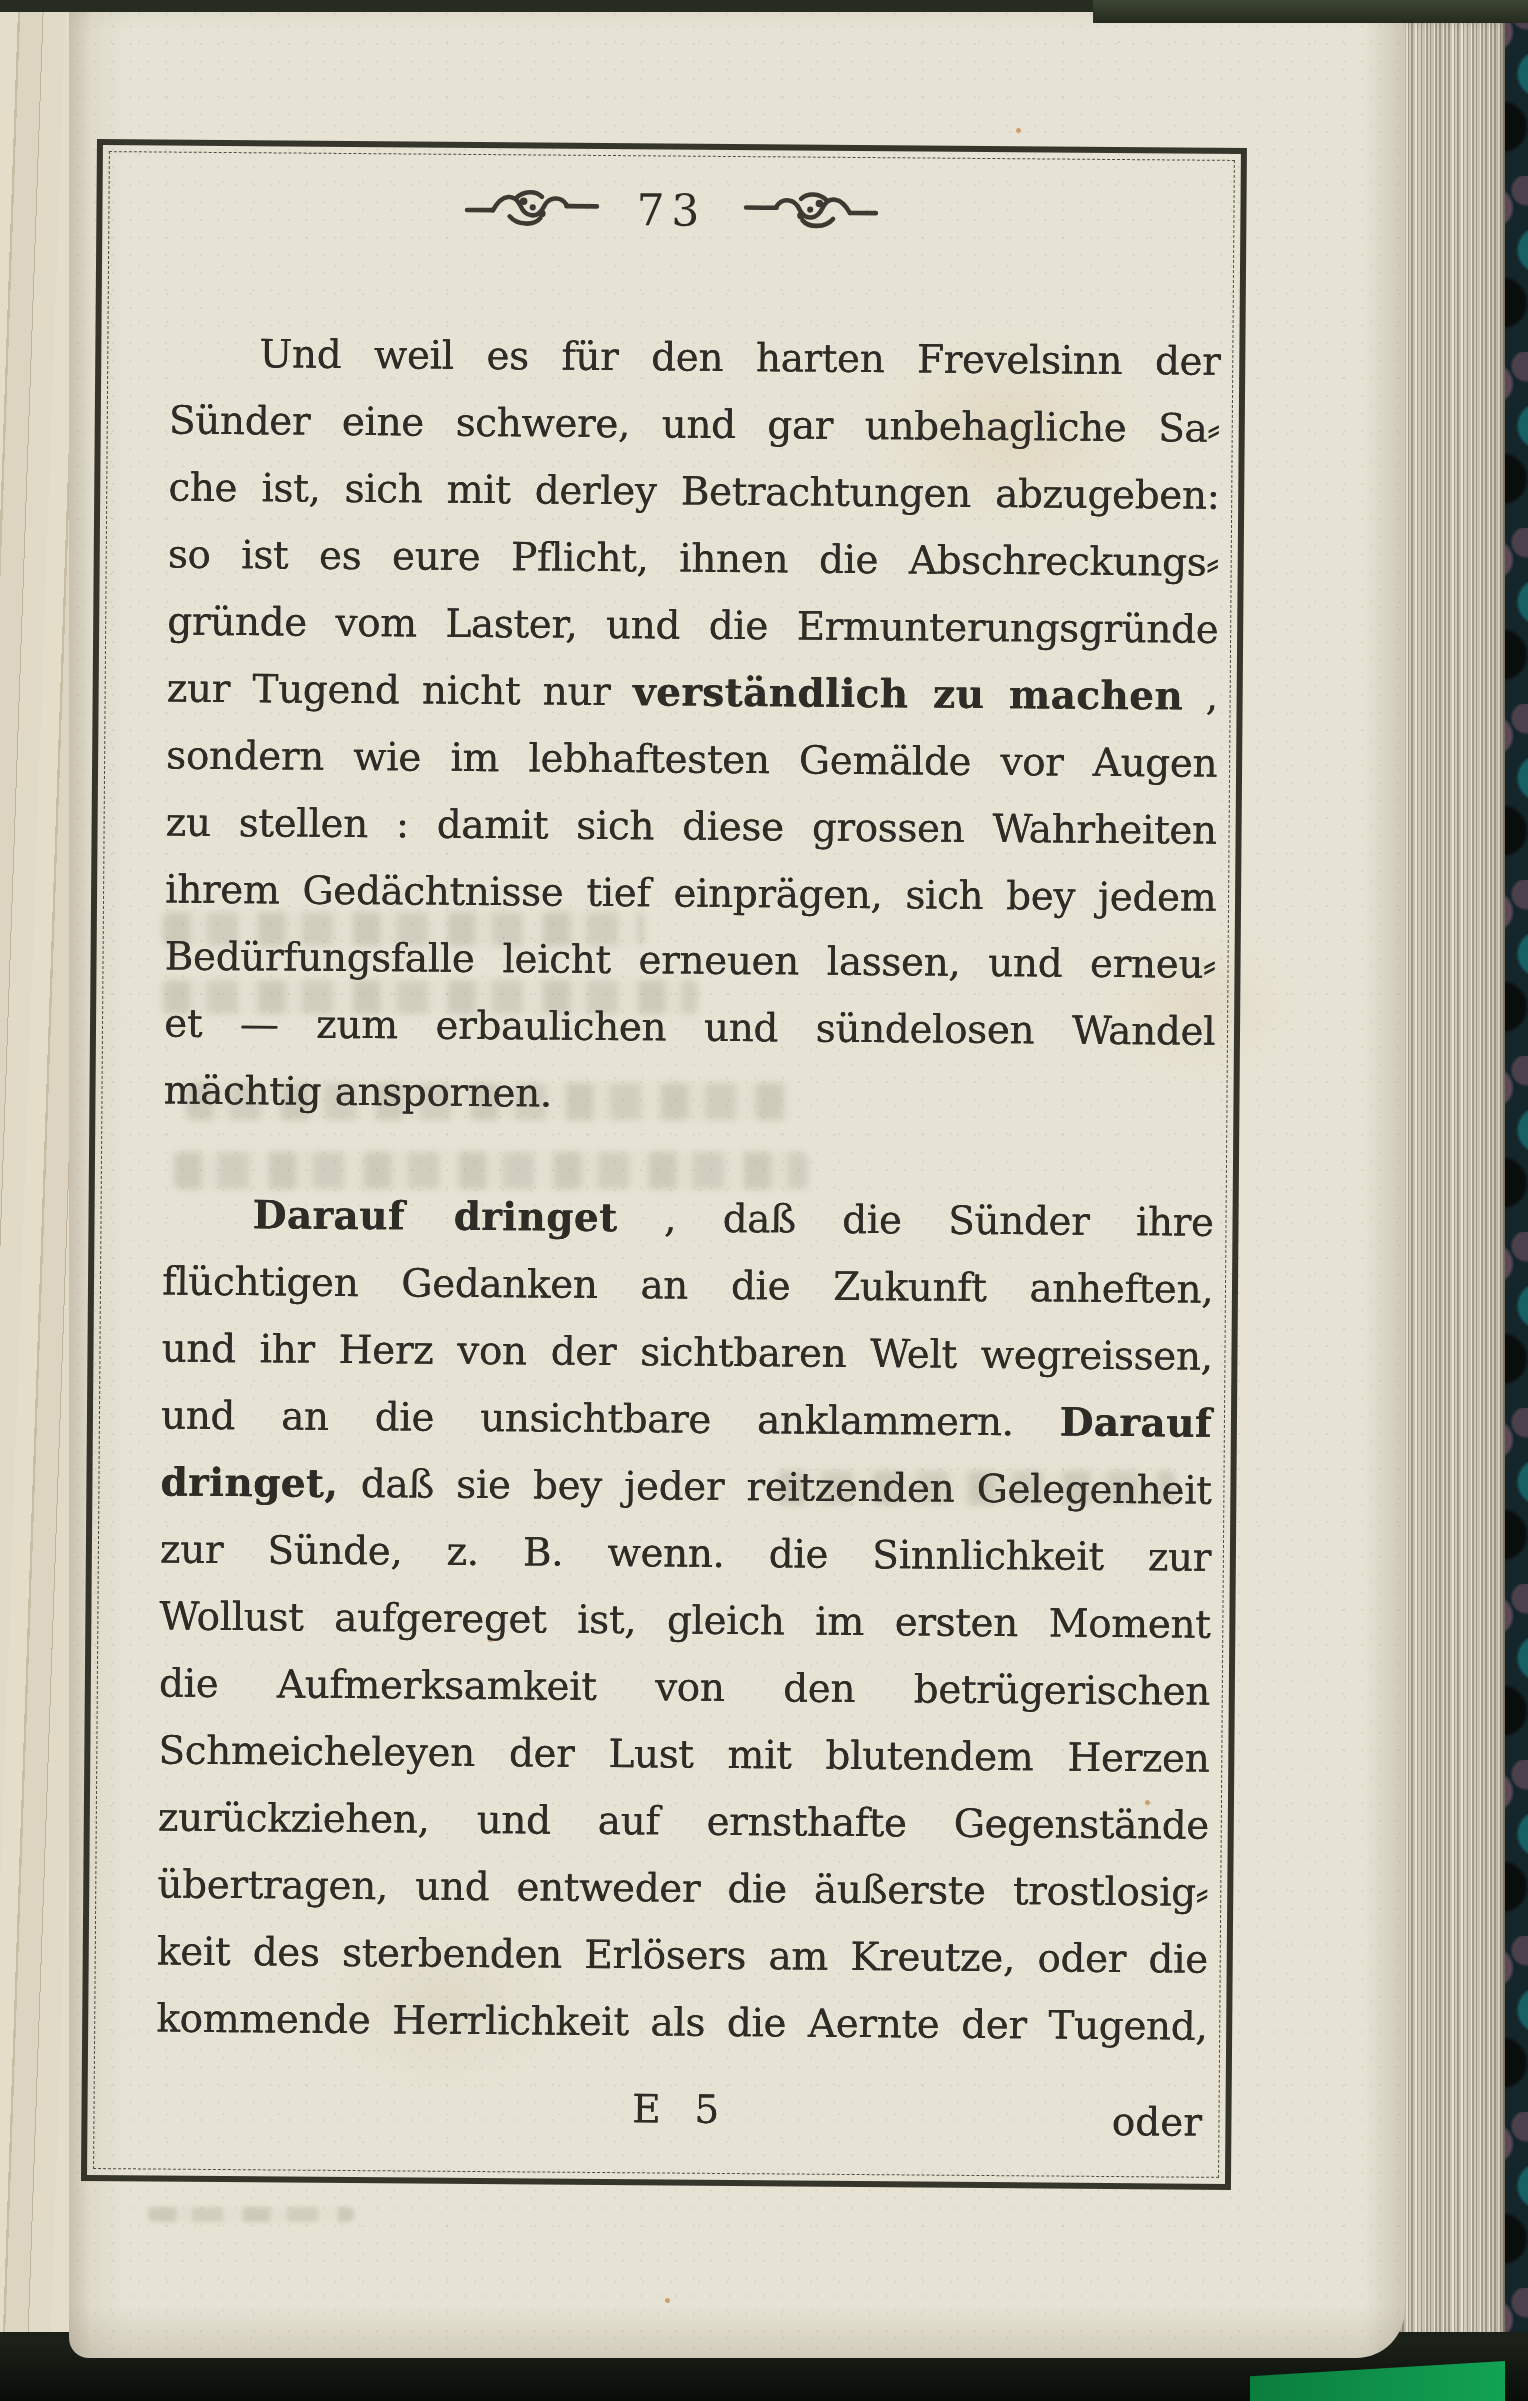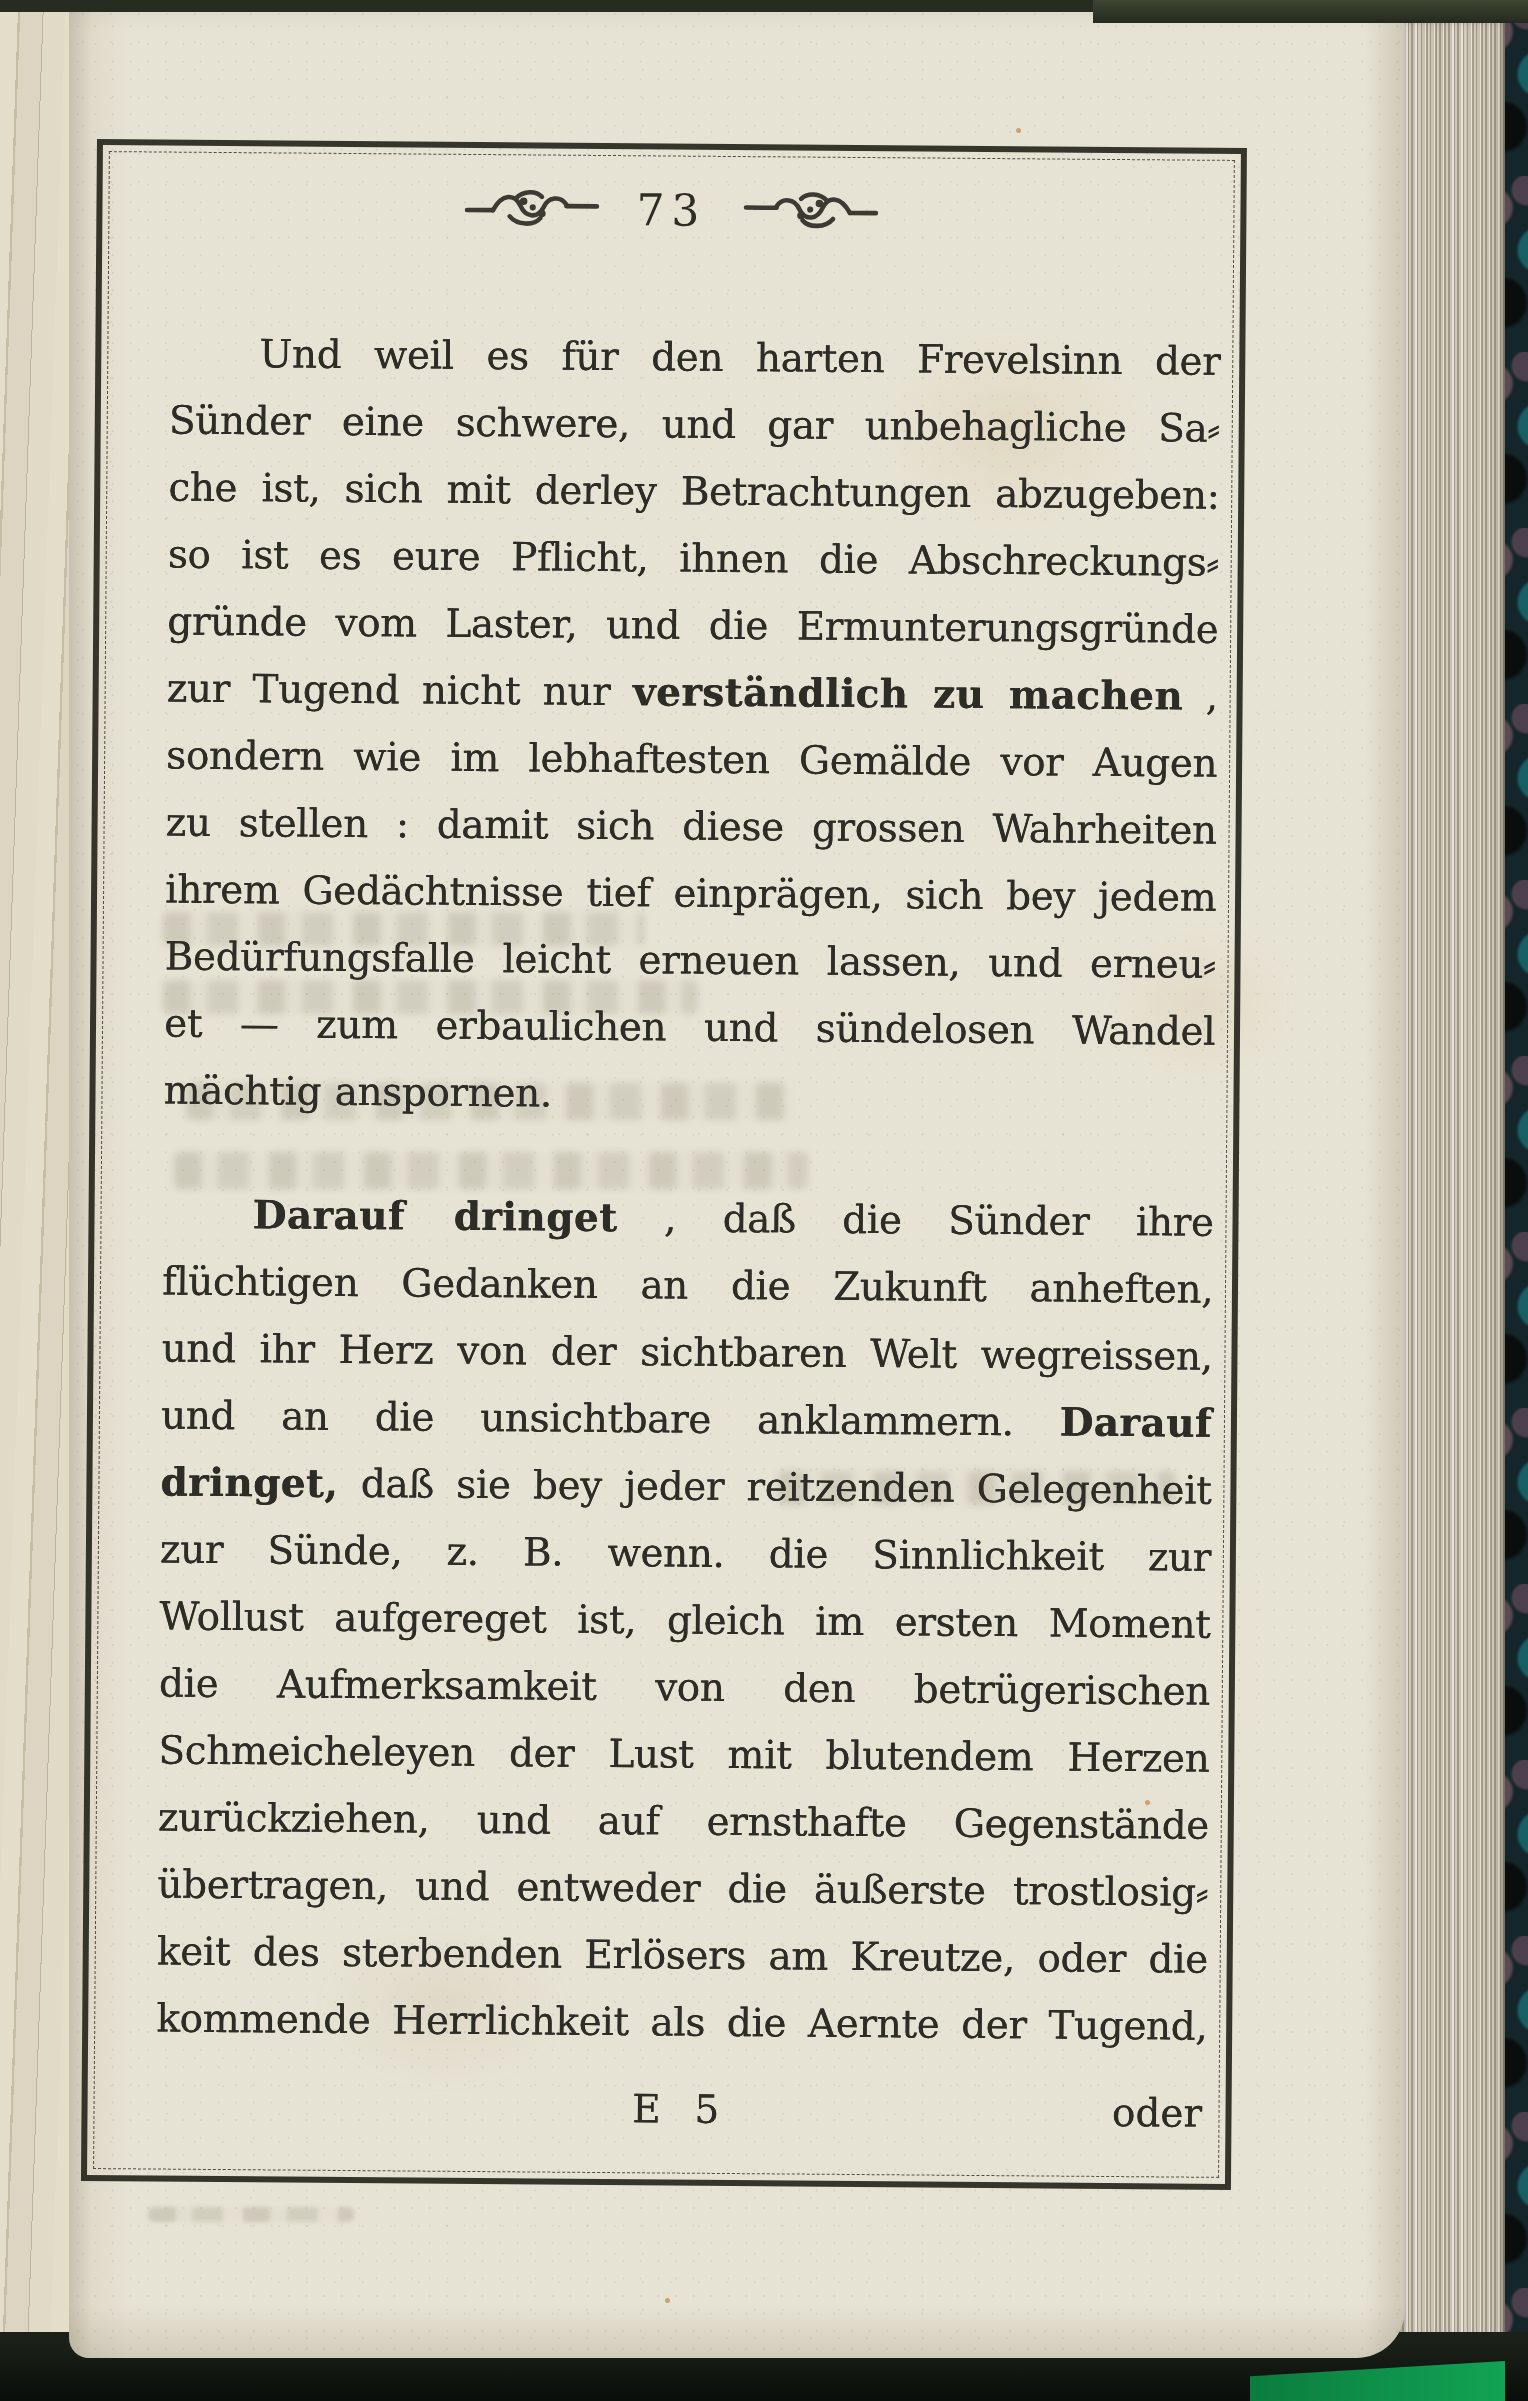--- a/index.html
+++ b/index.html
@@ -72,21 +72,21 @@
   .para + .para{margin-top:57px;}
   .line{height:67px;line-height:67px;font-size:39px;letter-spacing:-0.4px;word-spacing:1.5px;
     white-space:nowrap;text-align:justify;text-align-last:justify;color:#2e2c26;
     text-shadow:0.3px 0 0 currentColor;}
   .line.end{text-align-last:left;}
   .para .line:first-child{text-indent:90px;}
   .b{font-weight:bold;letter-spacing:0.4px;}
 
   .footer-row{position:absolute;left:74px;top:1932px;width:1051px;height:67px;line-height:67px;font-size:39px;}
   .sig{display:block;text-align:center;letter-spacing:10.7px;text-shadow:0.3px 0 0 currentColor;}
-  .catch{position:absolute;right:4.6px;top:0;text-shadow:0.3px 0 0 currentColor;}
+  .catch{position:absolute;right:4.6px;top:9px;text-shadow:0.3px 0 0 currentColor;}
 </style>
 </head>
 <body>
 
 <div class="scan">
 
   <div class="marble"></div>
   <div class="fore-edge"></div>
   <div class="left-pages"></div>
   <div class="bottom-band"></div>

